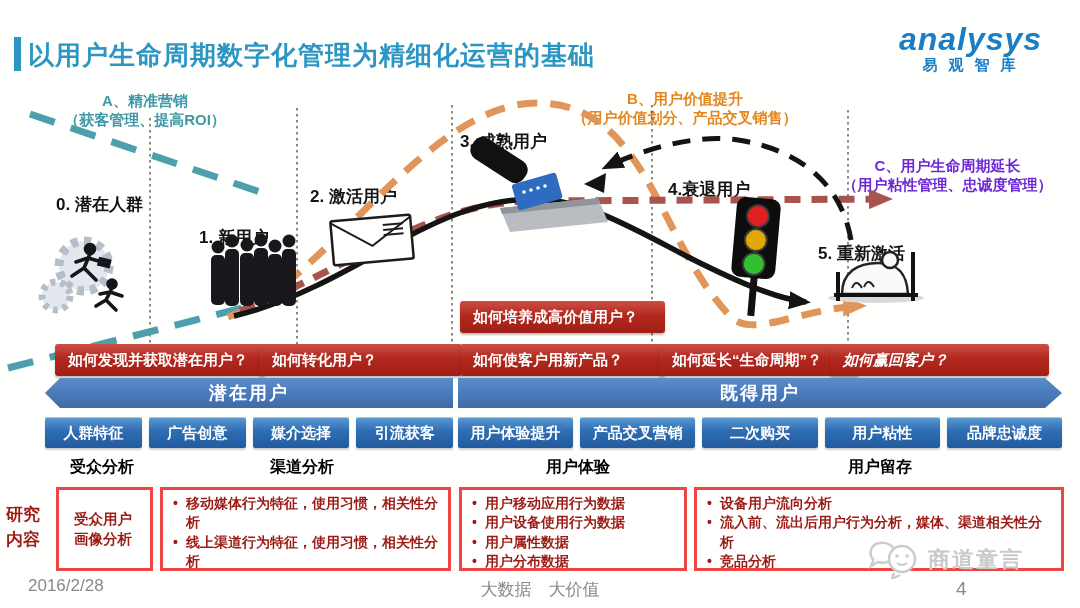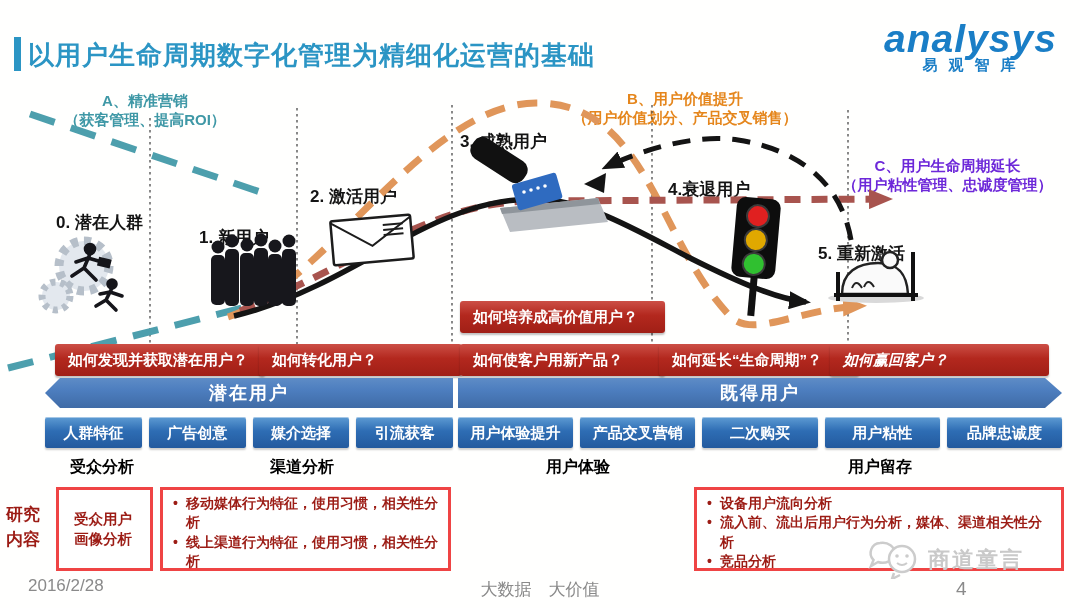--- a/index.html
+++ b/index.html
@@ -4,21 +4,21 @@
 <style>
   html,body{margin:0;padding:0;background:#ffffff;}
   body{font-family:"Liberation Sans","DejaVu Sans",sans-serif;}
   .slide{position:relative;width:1080px;height:608px;background:#fffffe;overflow:hidden;}
   .abs{position:absolute;}
 
   
   .title-bar{left:14px;top:37px;width:7px;height:34px;background:#2b95c4;}
   .page-title{left:28px;top:38px;font-size:26px;font-weight:bold;color:#2b95c4;letter-spacing:1px;white-space:nowrap;}
   .logo{left:868px;top:24px;width:205px;text-align:center;color:#1a7ec6;}
-  .logo-word{font-size:39px;font-weight:bold;font-style:italic;letter-spacing:1px;line-height:30px;}
+  .logo-word{font-size:32px;font-weight:bold;font-style:italic;letter-spacing:1px;line-height:30px;}
   .logo-sub{font-size:15px;font-weight:bold;letter-spacing:11px;margin-top:2px;padding-left:8px;}
 
   
   .anno{text-align:center;font-weight:bold;font-size:15px;line-height:1.25;white-space:nowrap;}
   .anno-a{left:25px;top:92px;width:240px;color:#3f98a6;}
   .anno-b{left:560px;top:90px;width:250px;color:#e5861c;}
   .anno-c{left:825px;top:157px;width:245px;color:#6d28d9;}
 
   
   .stage{font-size:17px;font-weight:bold;color:#141414;white-space:nowrap;}
@@ -181,21 +181,21 @@
   </div>
   <div class="abs anno anno-b">
     <div>B、用户价值提升</div>
     <div>（用户价值划分、产品交叉销售）</div>
   </div>
   <div class="abs anno anno-c">
     <div>C、用户生命周期延长</div>
     <div>（用户粘性管理、忠诚度管理）</div>
   </div>
 
-  <div class="abs stage" style="left:56px;top:211px;">0. 潜在人群</div>
+  <div class="abs stage" style="left:56px;top:193px;">0. 潜在人群</div>
   <div class="abs stage" style="left:199px;top:226px;">1. 新用户</div>
   <div class="abs stage" style="left:310px;top:185px;">2. 激活用户</div>
   <div class="abs stage" style="left:460px;top:130px;">3. 成熟用户</div>
   <div class="abs stage" style="left:668px;top:178px;">4.衰退用户</div>
   <div class="abs stage" style="left:818px;top:242px;">5. 重新激活</div>
 
   <div class="abs qbox" style="left:55px;top:344px;width:197px;z-index:2;">如何发现并获取潜在用户？</div>
   <div class="abs qbox" style="left:460px;top:301px;width:192px;z-index:2;">如何培养成高价值用户？</div>
   <div class="abs qbox" style="left:259px;top:344px;width:190px;z-index:2;">如何转化用户？</div>
   <div class="abs qbox" style="left:460px;top:344px;width:192px;z-index:2;">如何使客户用新产品？</div>
@@ -225,20 +225,28 @@
   <div class="abs cat" style="left:820px;">用户留存</div>
 
   <div class="abs rlabel">研究内容</div>
   <div class="abs rbox rbox-center" style="left:56px;width:97px;padding:0 15px;">
     <span>受众用户画像分析</span>
   </div>
   <div class="abs rbox" style="left:160px;width:291px;">
     <ul>
       <li>移动媒体行为特征，使用习惯，相关性分析</li>
       <li>线上渠道行为特征，使用习惯，相关性分析</li>
+    </ul>
+  </div>
+  <div class="abs rbox" style="left:459px;width:228px;">
+    <ul>
+      <li>用户移动应用行为数据</li>
+      <li>用户设备使用行为数据</li>
+      <li>用户属性数据</li>
+      <li>用户分布数据</li>
     </ul>
   </div>
   <div class="abs rbox" style="left:694px;width:370px;">
     <ul>
       <li>设备用户流向分析</li>
       <li>流入前、流出后用户行为分析，媒体、渠道相关性分析</li>
       <li>竞品分析</li>
     </ul>
   </div>
 

